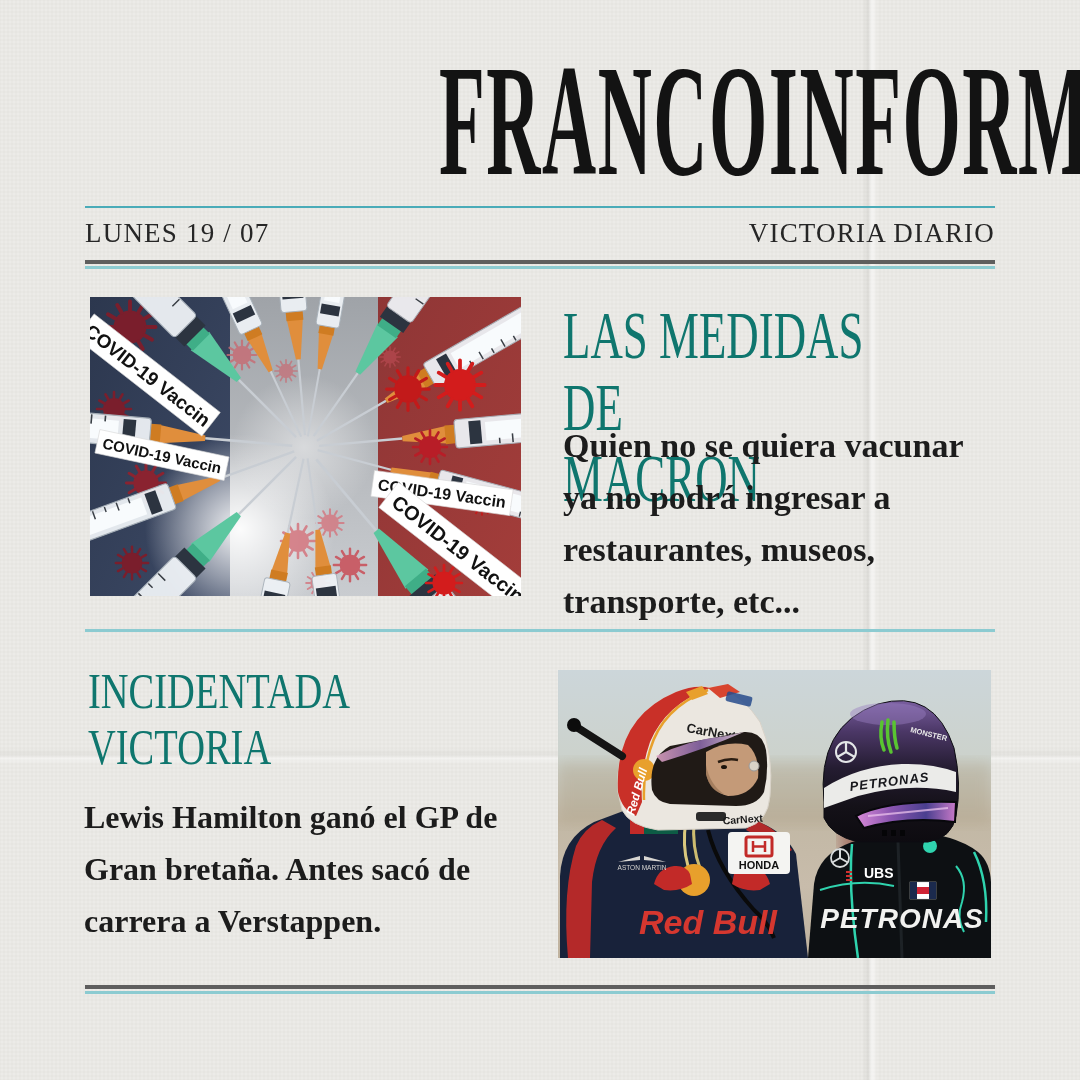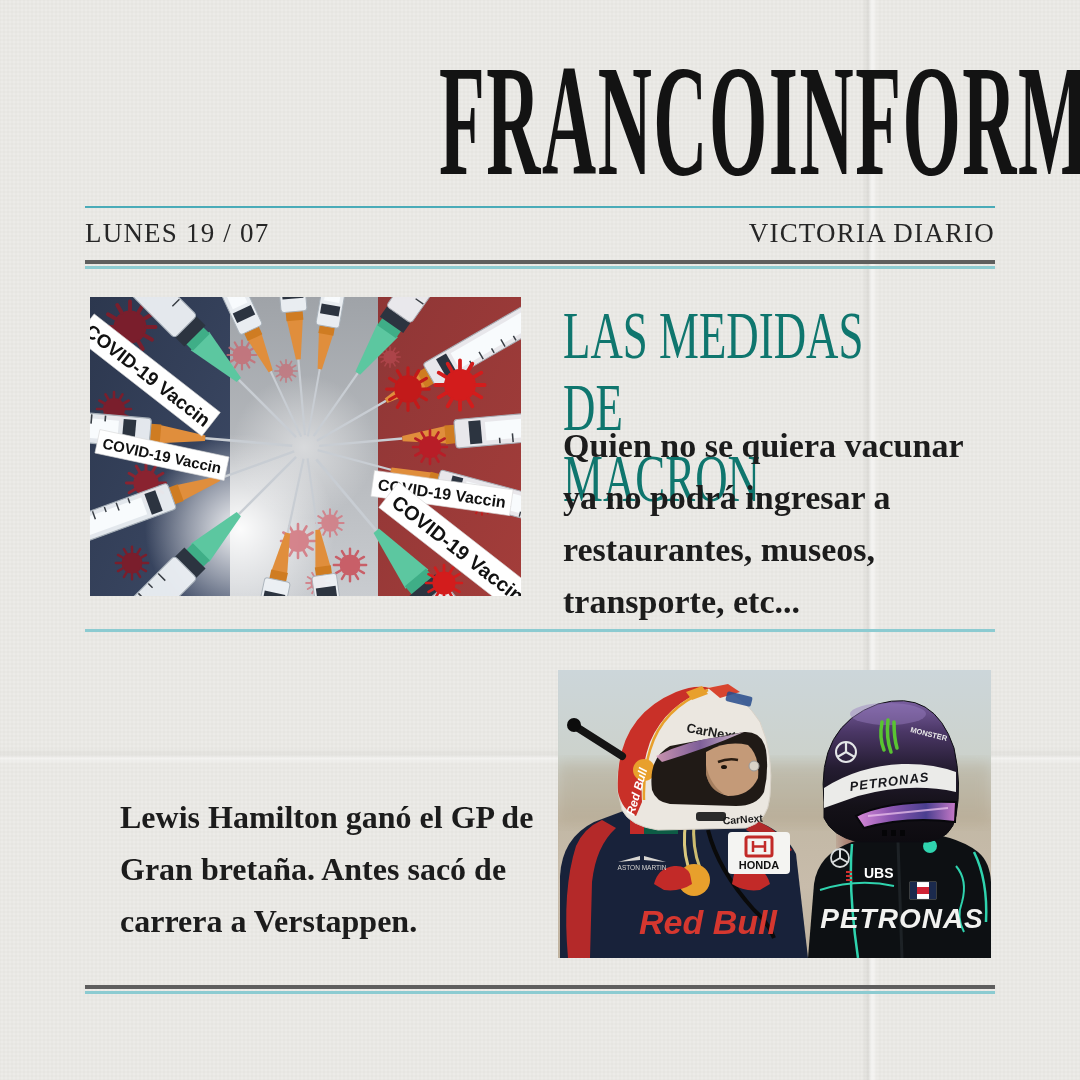--- a/index.html
+++ b/index.html
@@ -37,21 +37,21 @@
 
   .headline{position:absolute;z-index:3;font-weight:normal;color:#0f766e;white-space:pre-line;}
   .headline .hin{display:inline-block;transform-origin:0 0;white-space:pre-line;}
   .headline-1{top:300px;left:563px;font-size:66px;line-height:70px;}
   .headline-1 .hin{transform:scale(0.68,1.02);}
   .headline-2{top:663px;left:88px;font-size:50px;line-height:55px;}
   .headline-2 .hin{transform:scale(0.77,1.02);}
 
   .body-text{position:absolute;z-index:3;color:#1c1c1c;font-weight:bold;}
   .body-1{top:420px;left:563px;width:430px;font-size:34px;line-height:52px;}
-  .body-2{top:791px;left:84px;width:430px;font-size:32px;line-height:52px;margin-left:36px;}
+  .body-2{top:791px;left:84px;width:430px;font-size:32px;line-height:52px;}
 
   .figure{position:absolute;z-index:3;overflow:hidden;}
   .fig-vaccine{left:90px;top:297px;width:431px;height:299px;}
   .fig-f1{left:558px;top:670px;width:433px;height:288px;}
   .figure svg{display:block;}
   svg text{font-family:"Liberation Sans","DejaVu Sans",sans-serif;}
 </style>
 </head>
 <body>
 
@@ -183,20 +183,22 @@
       </g>
     </svg>
   </div>
 
   <div class="headline headline-1"><span class="hin">LAS MEDIDAS DE
 MACRON</span></div>
   <div class="body-text body-1">Quien no se quiera vacunar ya no podrá ingresar a restaurantes, museos, transporte, etc...</div>
 
   <div class="rule-single" style="top:629px"></div>
 
+  <div class="headline headline-2"><span class="hin">INCIDENTADA
+VICTORIA</span></div>
   <div class="body-text body-2">Lewis Hamilton ganó el GP de Gran bretaña. Antes sacó de carrera a Verstappen.</div>
 
   <div class="figure fig-f1">
     <svg width="433" height="288" viewBox="0 0 433 288" xmlns="http://www.w3.org/2000/svg">
       <defs>
         <linearGradient id="gSky" x1="0" y1="0" x2="0" y2="1">
           <stop offset="0%" stop-color="#ccd6da"></stop>
             <stop offset="30%" stop-color="#ccd2cc"></stop>
           <stop offset="52%" stop-color="#c2b8a5"></stop>
             <stop offset="75%" stop-color="#c8bcab"></stop>

